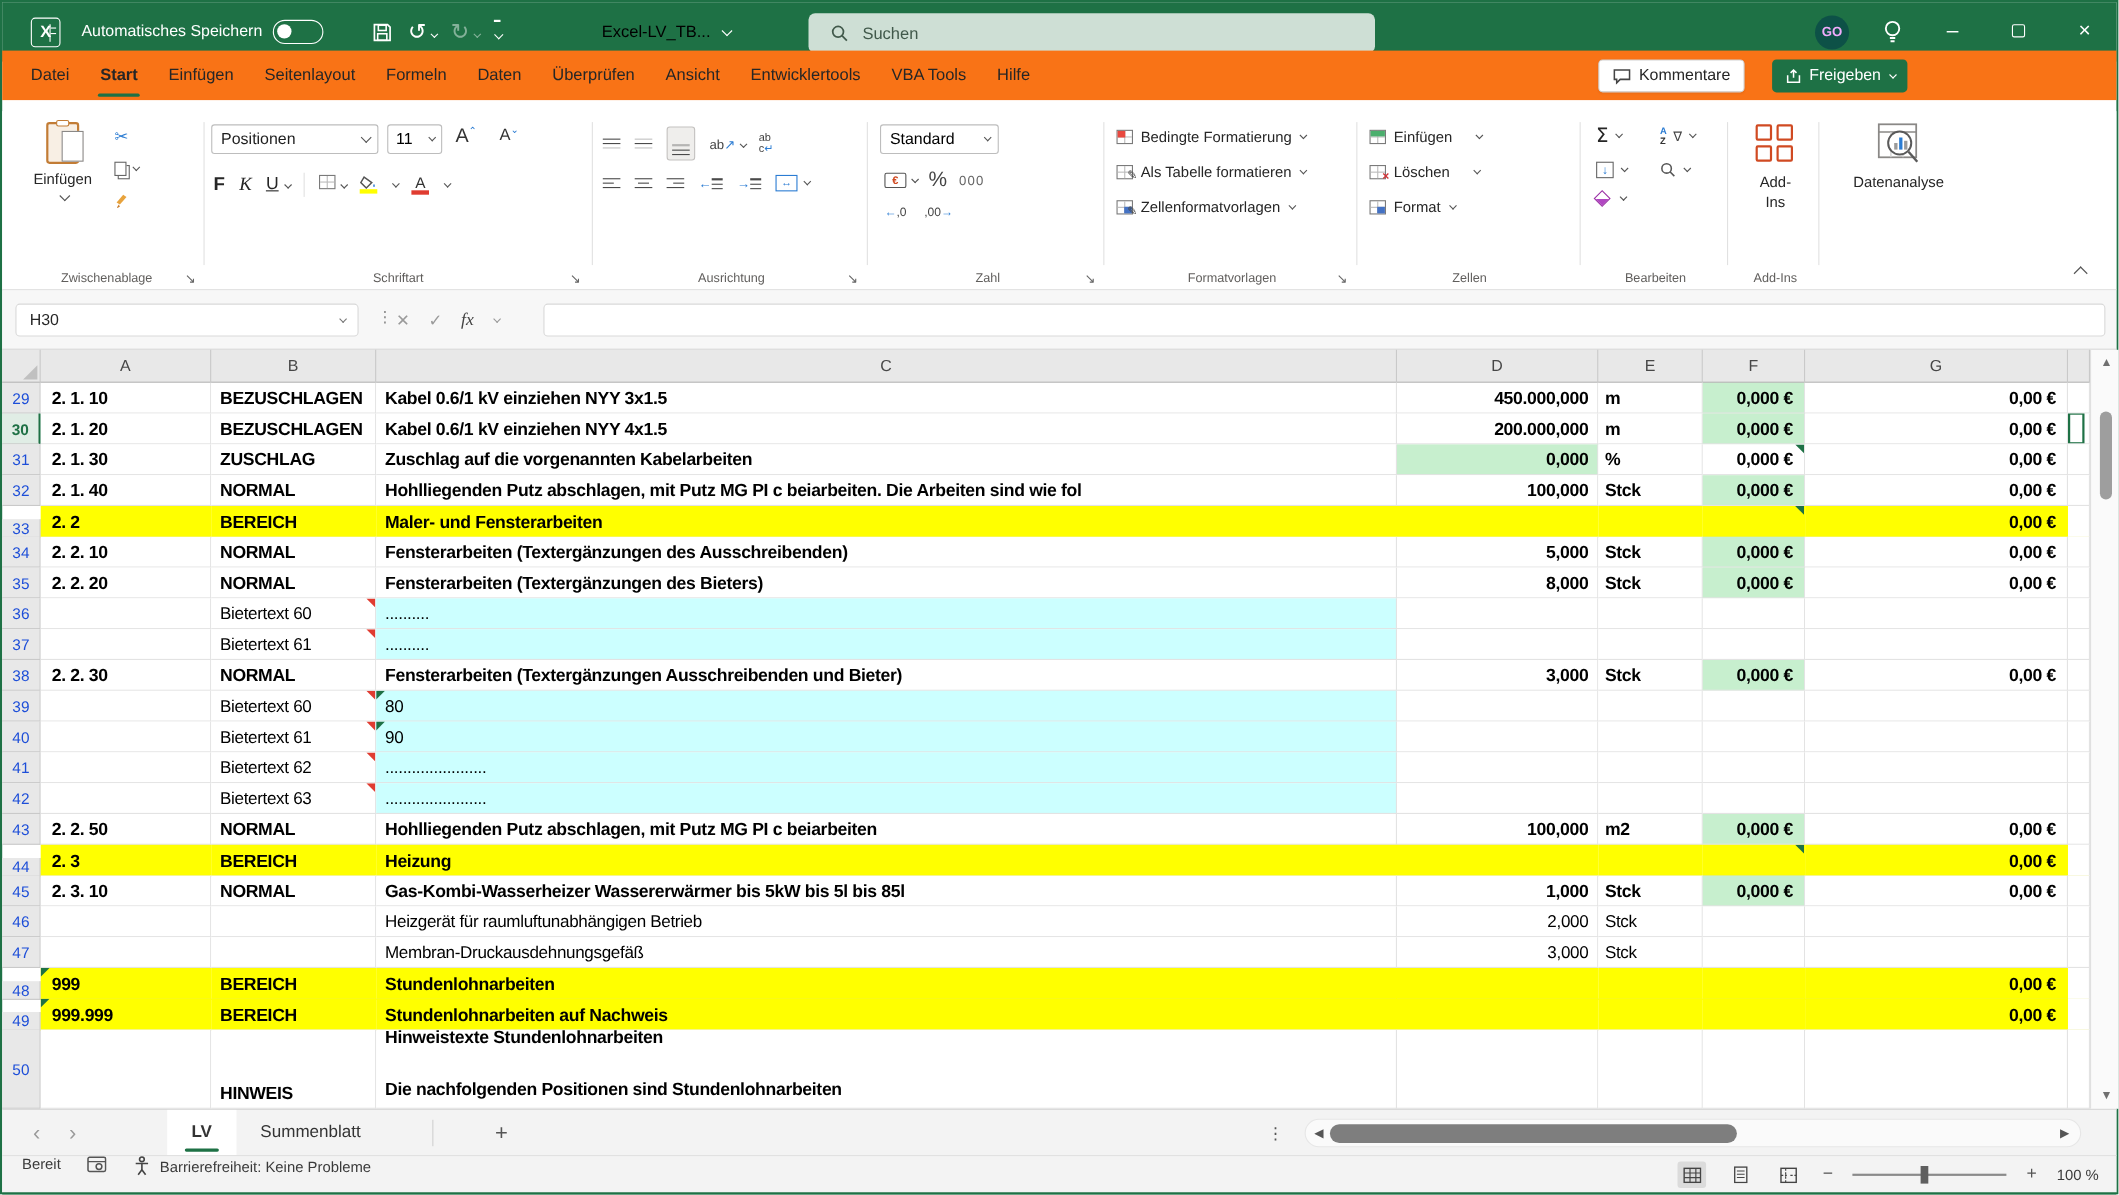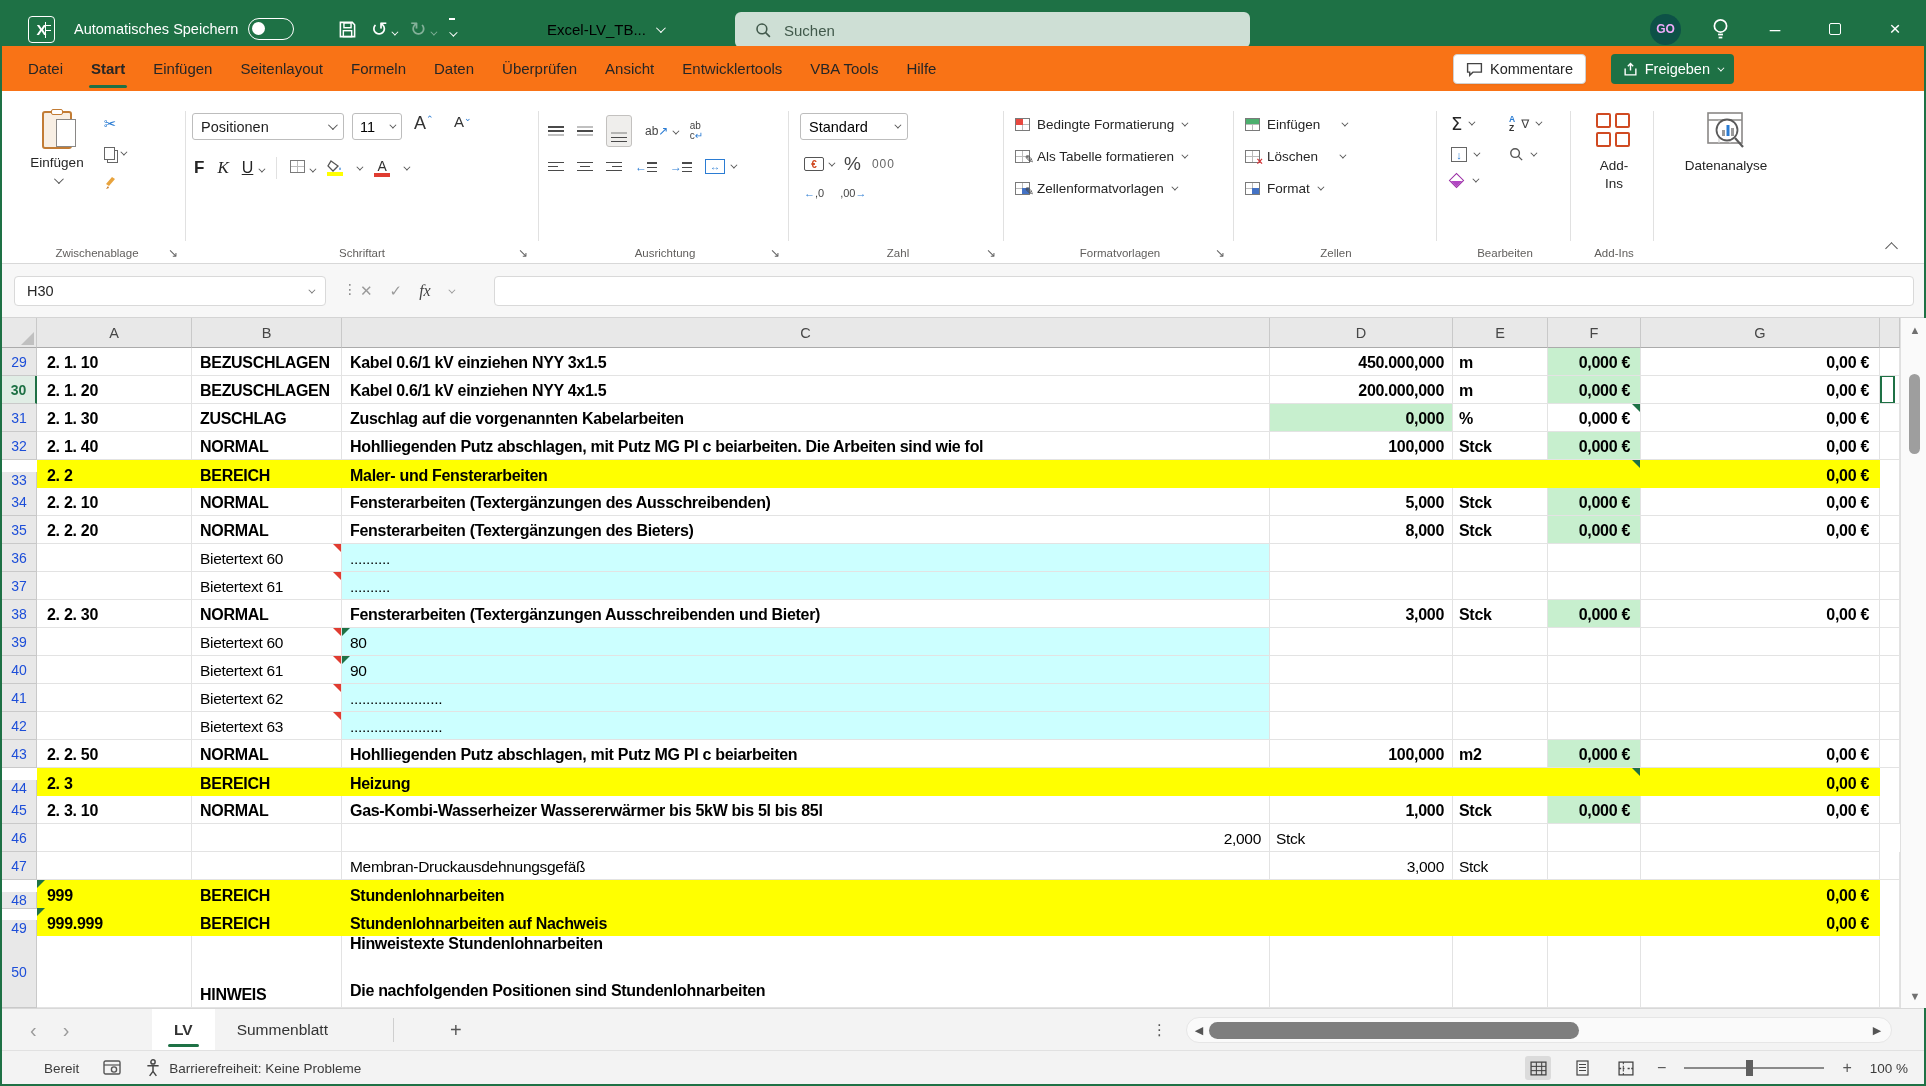--- a/index.html
+++ b/index.html
@@ -134,21 +134,21 @@
   .sb-divider { position:absolute; left:391px; top:9px; width:1px; height:24px; background:#CFCFCF; }
   .sb-plus { position:absolute; left:448px; top:0; height:42px; display:flex; align-items:center; color:#555; font-size:20px; }
   .sb-dots { position:absolute; left:1150px; top:0; height:42px; display:flex; align-items:center; color:#555; font-size:15px; font-family:"DejaVu Sans", sans-serif; }
   .hscroll { position:absolute; left:1184px; top:8px; width:706px; height:26px; background:#FAFAFA; border:1px solid #E6E6E6; border-radius:13px; display:flex; align-items:center; }
   .hs-arrow { width:24px; text-align:center; color:#555; font-size:11px; }
   .hthumb { position:absolute; left:22px; top:4px; width:370px; height:17px; background:#7E7E7E; border-radius:9px; }
   .hs-right { position:absolute; right:2px; }
 
   
   .statusbar { position:absolute; left:0; top:1048px; width:100%; height:34px; background:#F3F3F3; border-top:1px solid #E1E1E1; font-size:13.5px; color:#3B3B3B; }
-  .st-left { position:absolute; left:18px; top:0; height:34px; display:flex; align-items:center; gap:24px;margin-left:24px; }
+  .st-left { position:absolute; left:18px; top:0; height:34px; display:flex; align-items:flex-start; gap:24px; }
   .st-right { position:absolute; right:16px; top:0; height:34px; display:flex; align-items:center; gap:18px; }
   .viewicn { width:26px; height:24px; display:flex; align-items:center; justify-content:center; border-radius:3px; }
   .viewicn.active { background:#DBDBDB; }
   .zoomline { width:140px; height:2px; background:#8A8A8A; position:relative; }
   .zoomline .zthumb { position:absolute; left:62px; top:-7px; width:7px; height:16px; background:#5f5f5f; }
   .zminus,.zplus { font-size:16px; color:#555; }
   .bottomstrip { position:absolute; left:0; top:1082px; width:100%; height:4px; background:#1E7145; }
   svg { display:block; }
 </style>
 </head>
@@ -716,20 +716,21 @@
         <div class="gc cd">1,000</div>
         <div class="gc ce">Stck</div>
         <div class="gc cf cellgreen">0,000 €</div>
         <div class="gc cg">0,00 €</div>
         <div class="gc hc"></div>
       </div>
       <div class="grow">
         <div class="rn">46</div>
         <div class="gc ca light"></div>
         <div class="gc cb light"></div>
+        <div class="gc cc light">Heizgerät für raumluftunabhängigen Betrieb</div>
         <div class="gc cd light">2,000</div>
         <div class="gc ce light">Stck</div>
         <div class="gc cf light"></div>
         <div class="gc cg light"></div>
         <div class="gc hc"></div>
       </div>
       <div class="grow">
         <div class="rn">47</div>
         <div class="gc ca light"></div>
         <div class="gc cb light"></div>

